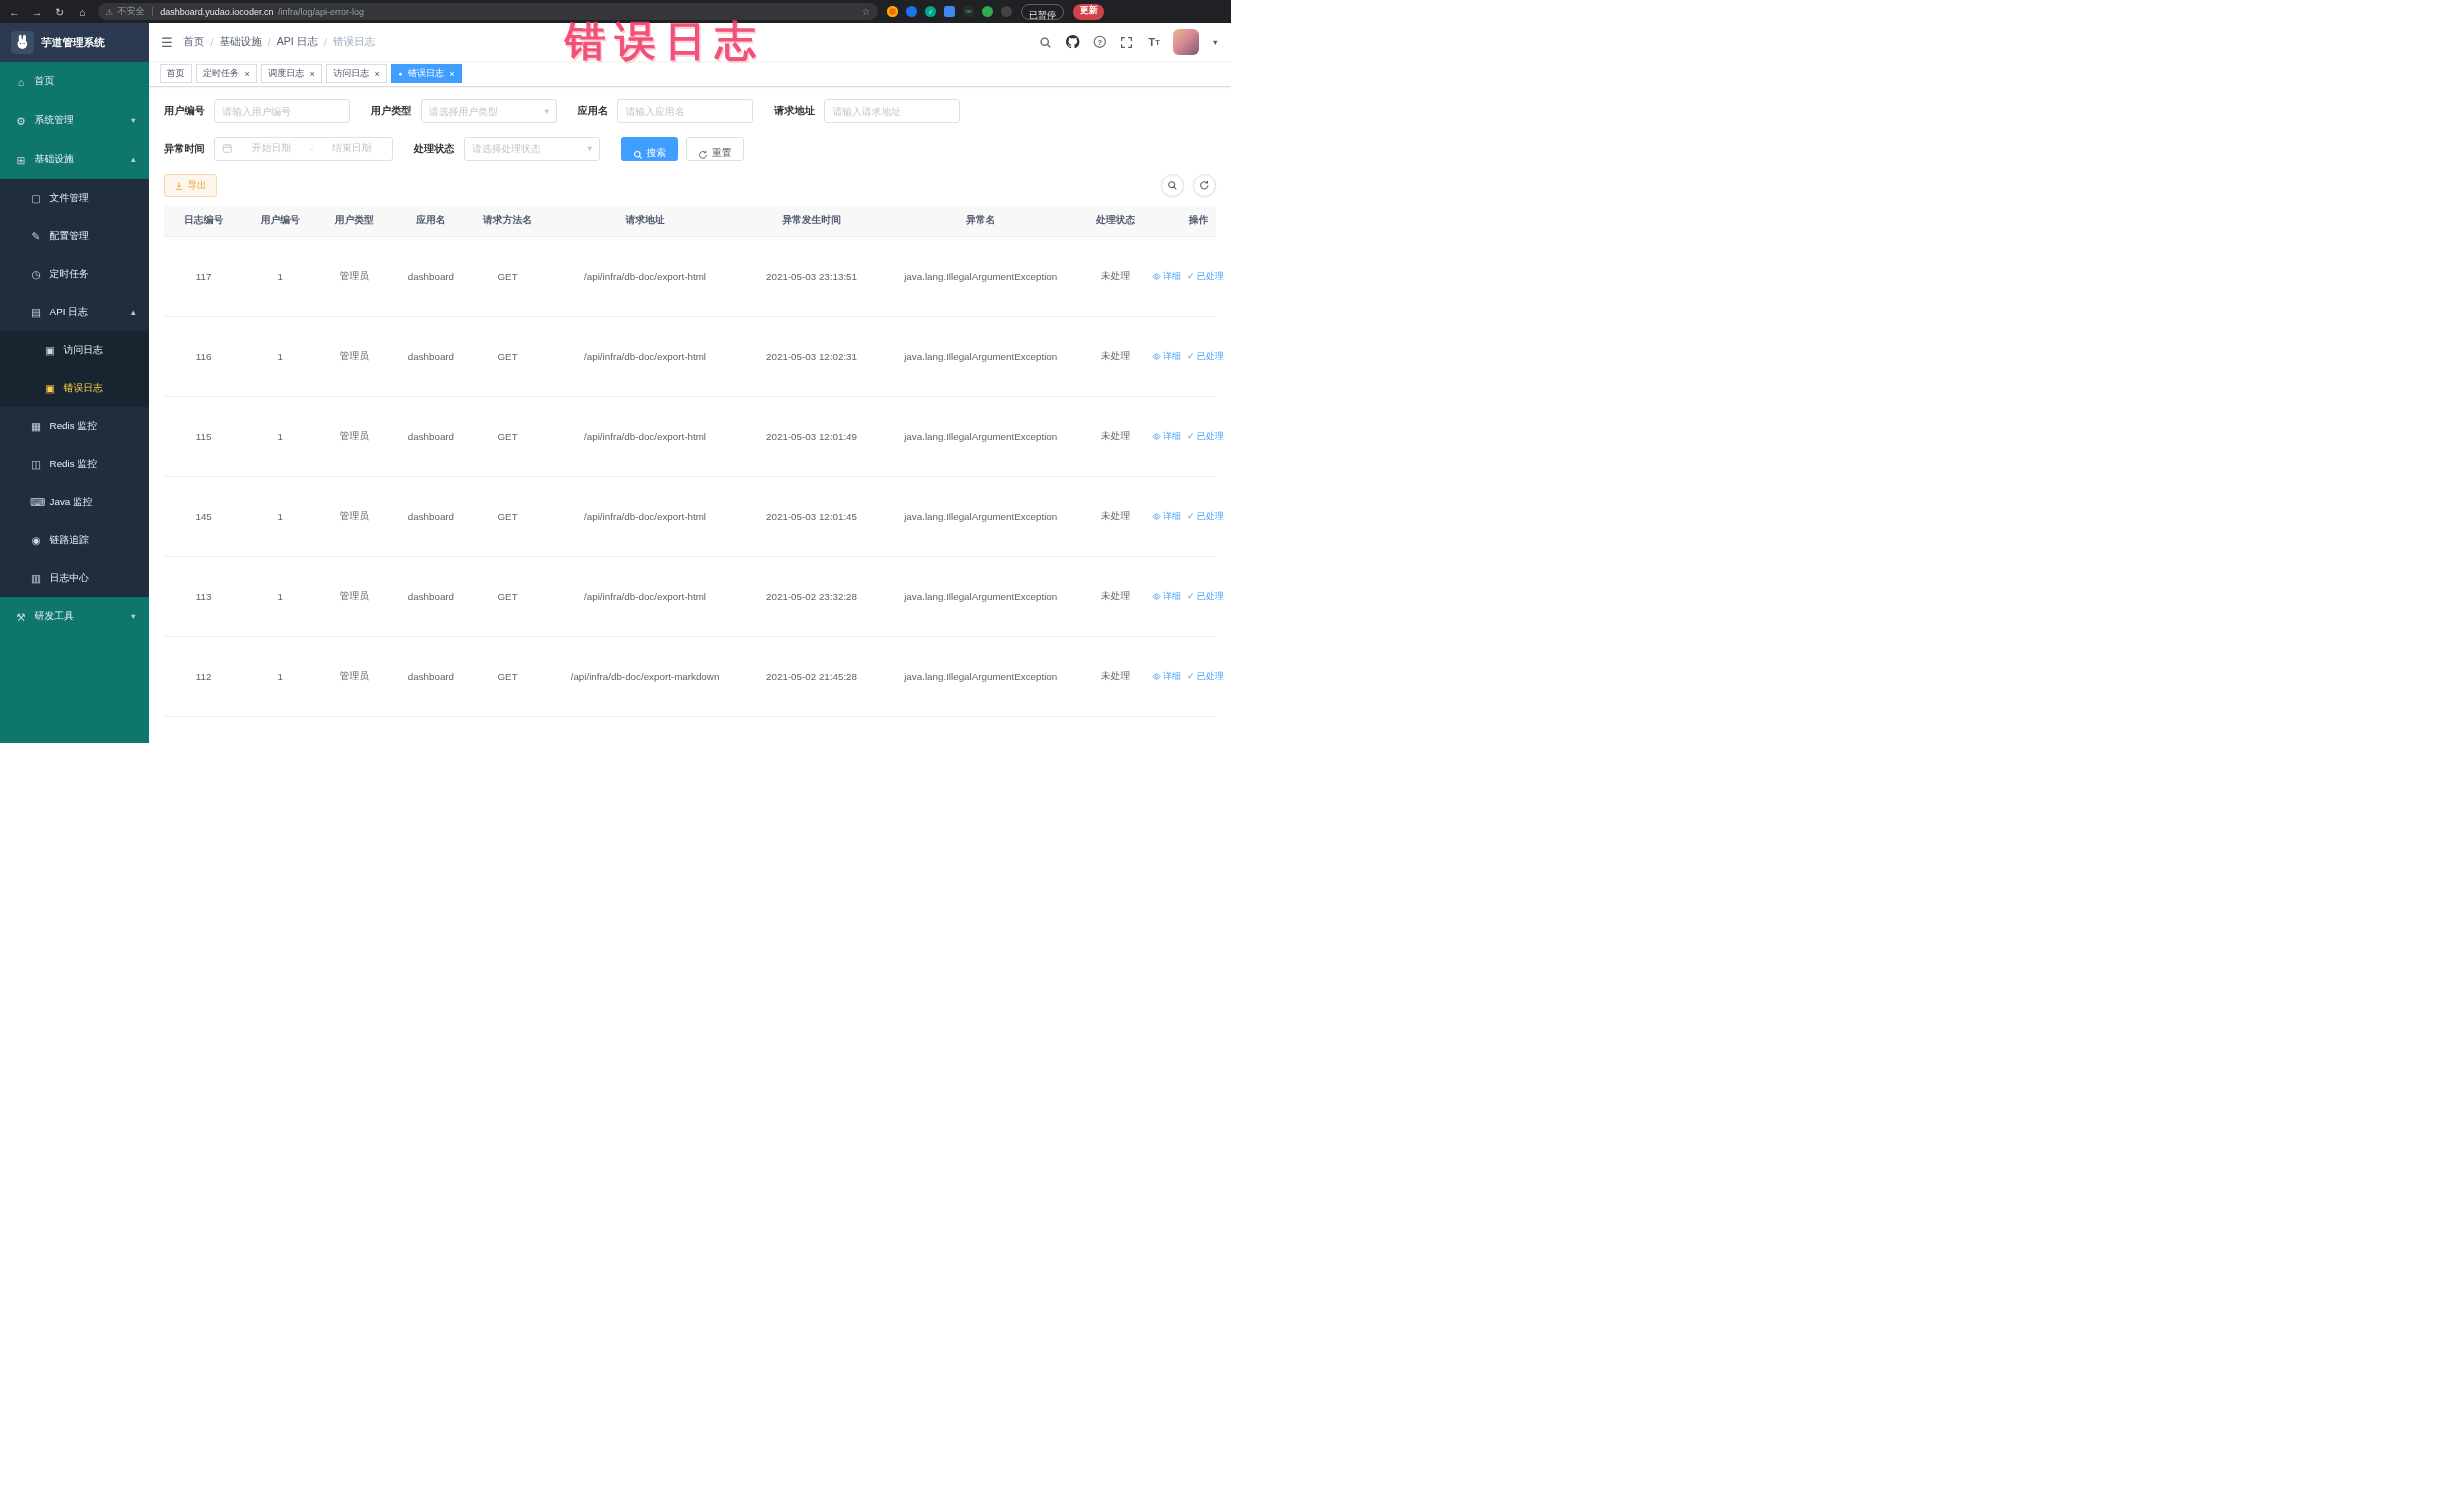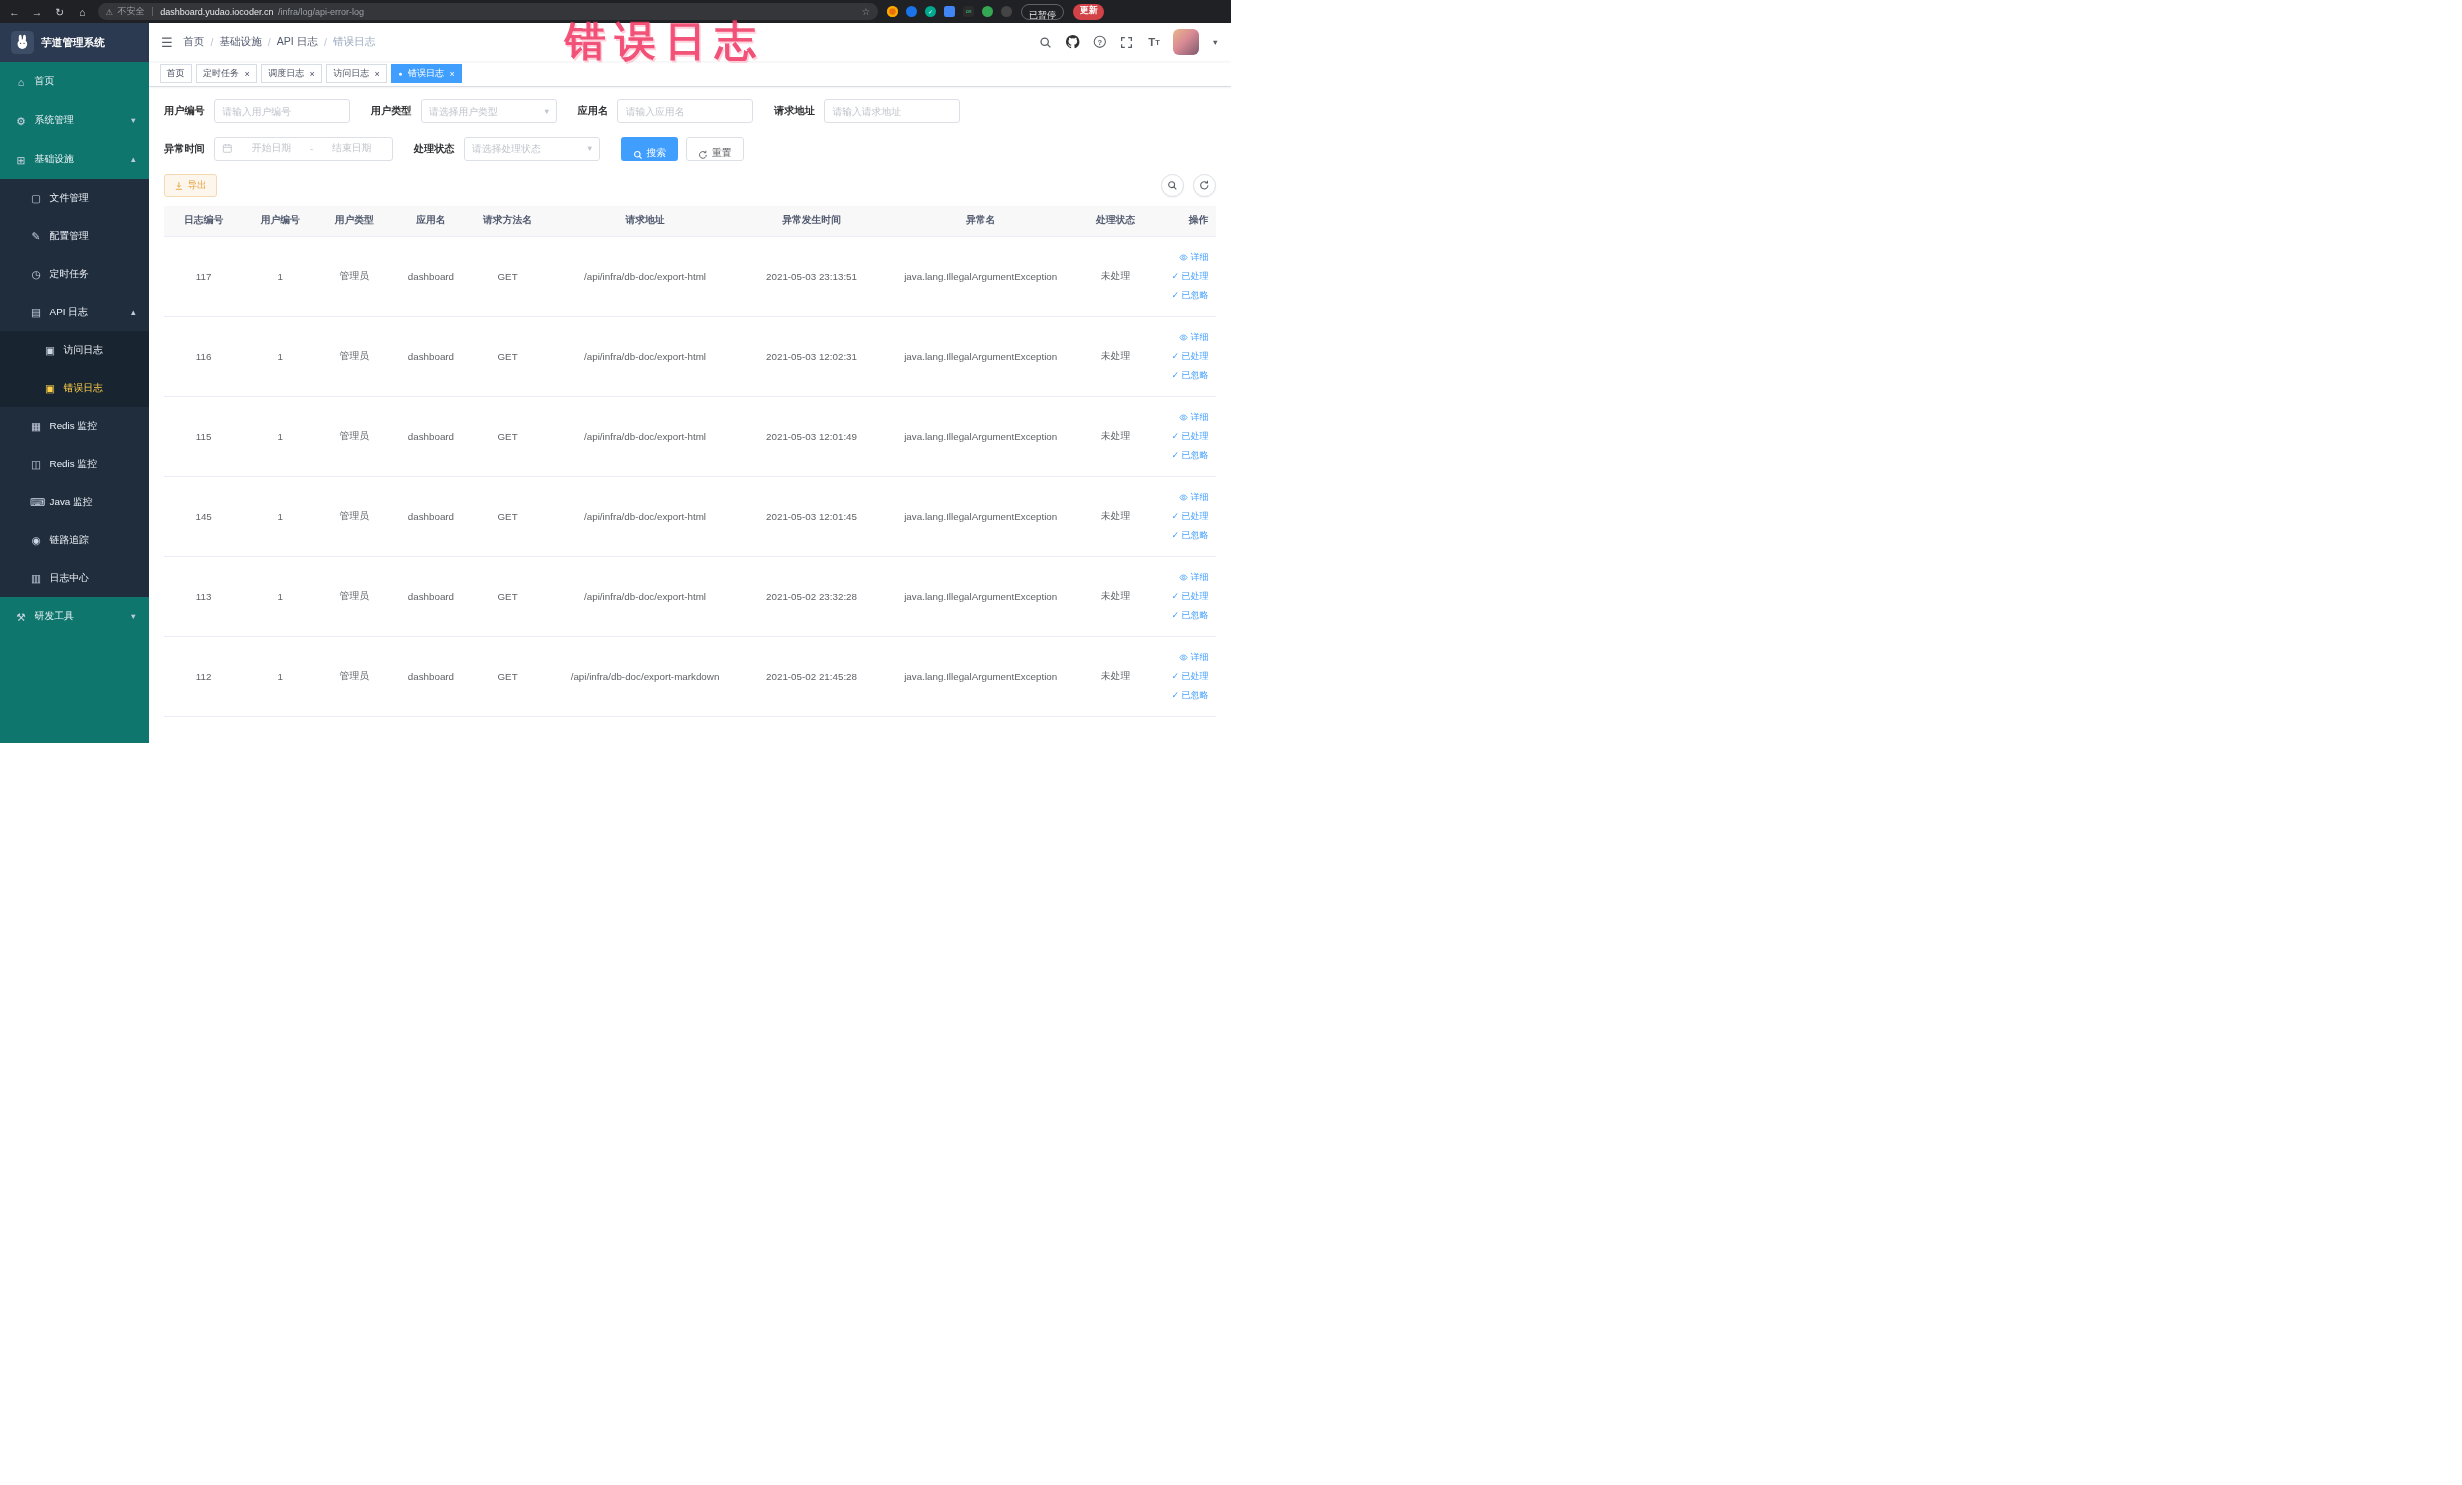--- a/index.html
+++ b/index.html
@@ -94,21 +94,21 @@
   .toolbar { display:flex; align-items:center; margin-bottom:9px; }
   .btn-export { height:23px; padding:0 9px; border-radius:3px; background:#fdf6ec; border:0.8px solid #f5dab1; color:#e6a23c; font-size:9.5px; display:inline-flex; align-items:center; gap:3.8px; cursor:pointer; }
   .tool-right { margin-left:auto; display:flex; gap:9px; }
   .circle-btn { width:23px; height:23px; border-radius:50%; border:0.8px solid #dcdfe6; background:#fff; display:flex; align-items:center; justify-content:center; color:#5a5e66; cursor:pointer; box-shadow:0 0.8px 1.5px rgba(0,0,0,.05); }
 
   
   table { width:100%; border-collapse:collapse; table-layout:fixed; }
   thead th { background:#f8f8f9; font-size:9.8px; font-weight:bold; color:#515a6e; padding:8.3px 4.5px; border-bottom:0.8px solid #ebeef5; text-align:center; }
   tbody td { font-size:9.8px; color:#606266; text-align:center; border-bottom:0.8px solid #ebeef5; height:80px; padding:6px 4.5px; word-break:break-all; }
   th.col-op, td.col-op { text-align:right; padding-right:7.6px; }
-  .ops { display:flex; flex-direction:column; align-items:flex-end; gap:6px; }
+  .ops { display:flex; flex-direction:row; align-items:flex-end; gap:6px; }
   .op { color:#409eff; font-size:9px; display:inline-flex; align-items:center; gap:2.3px; cursor:pointer; white-space:nowrap; }
   .op svg { flex-shrink:0; }
 
   
   .watermark { position:absolute; top:13.6px; left:54%; transform:translateX(-50%);
     font-size:41px; font-weight:bold; letter-spacing:9px; color:rgba(240,62,104,0.88);
     text-shadow:1.5px 1.5px 0 rgba(255,130,160,0.35); z-index:50; pointer-events:none; white-space:nowrap; }
 </style>
 </head>
 <body>

